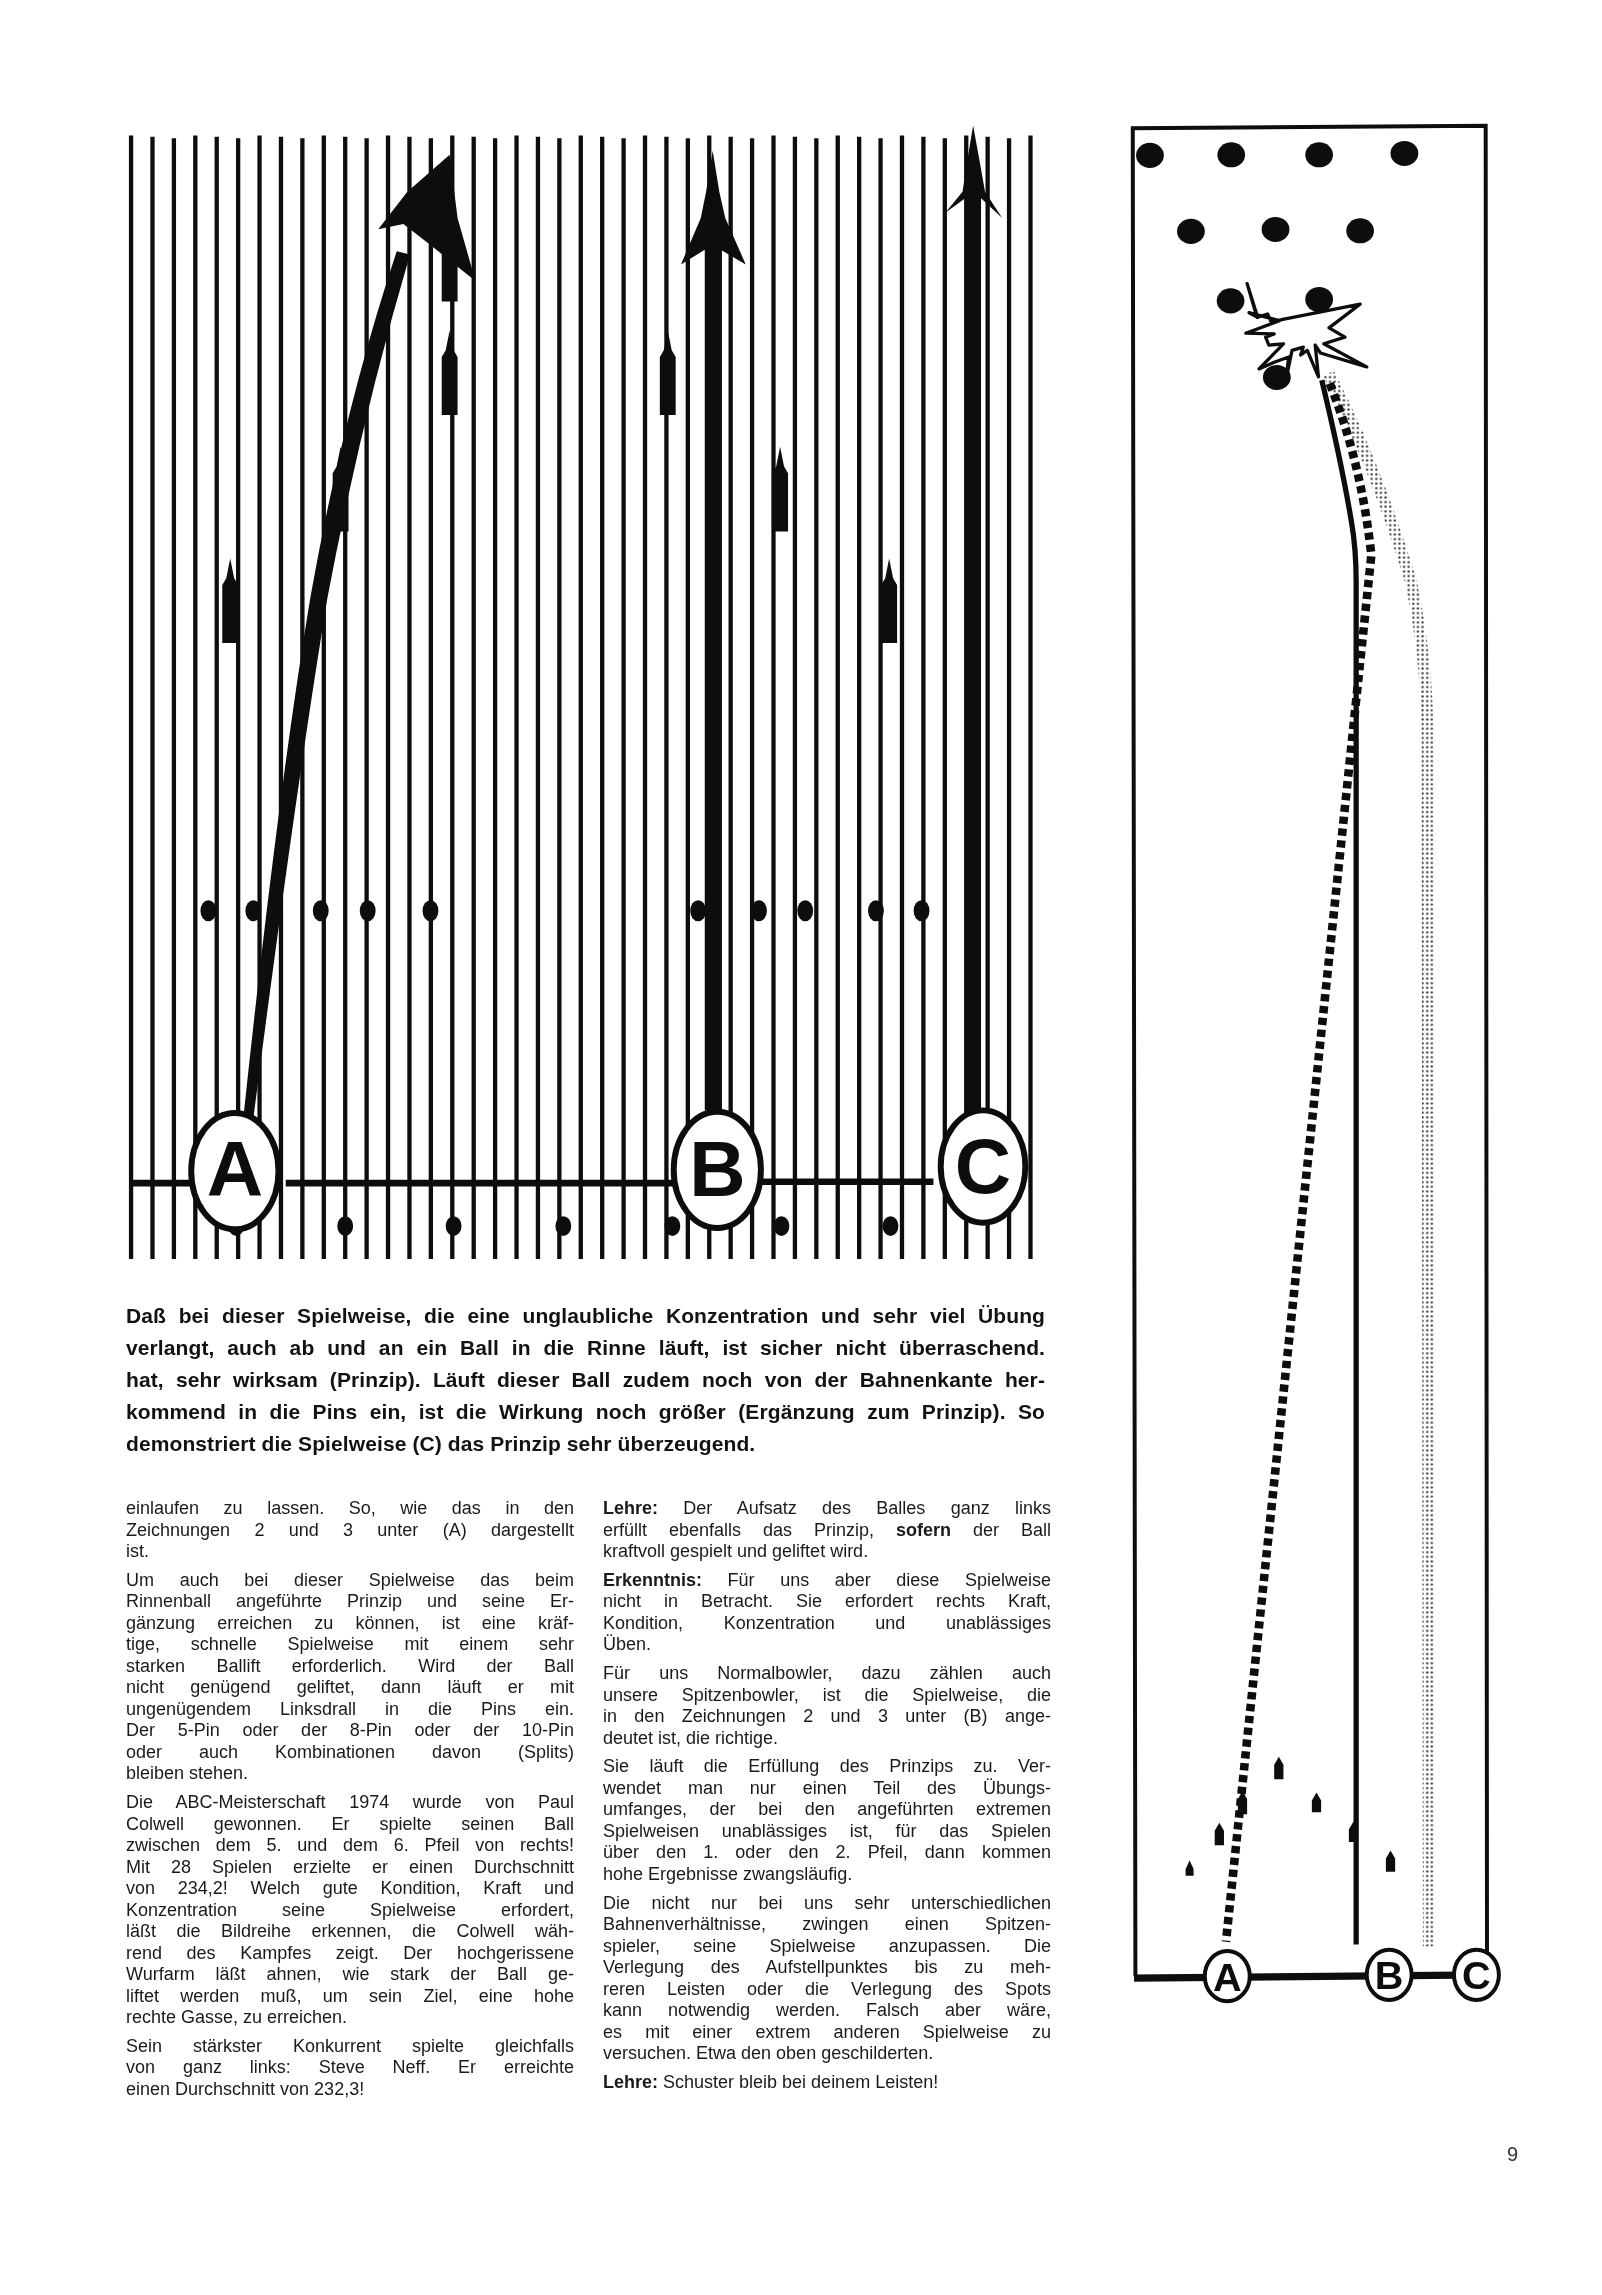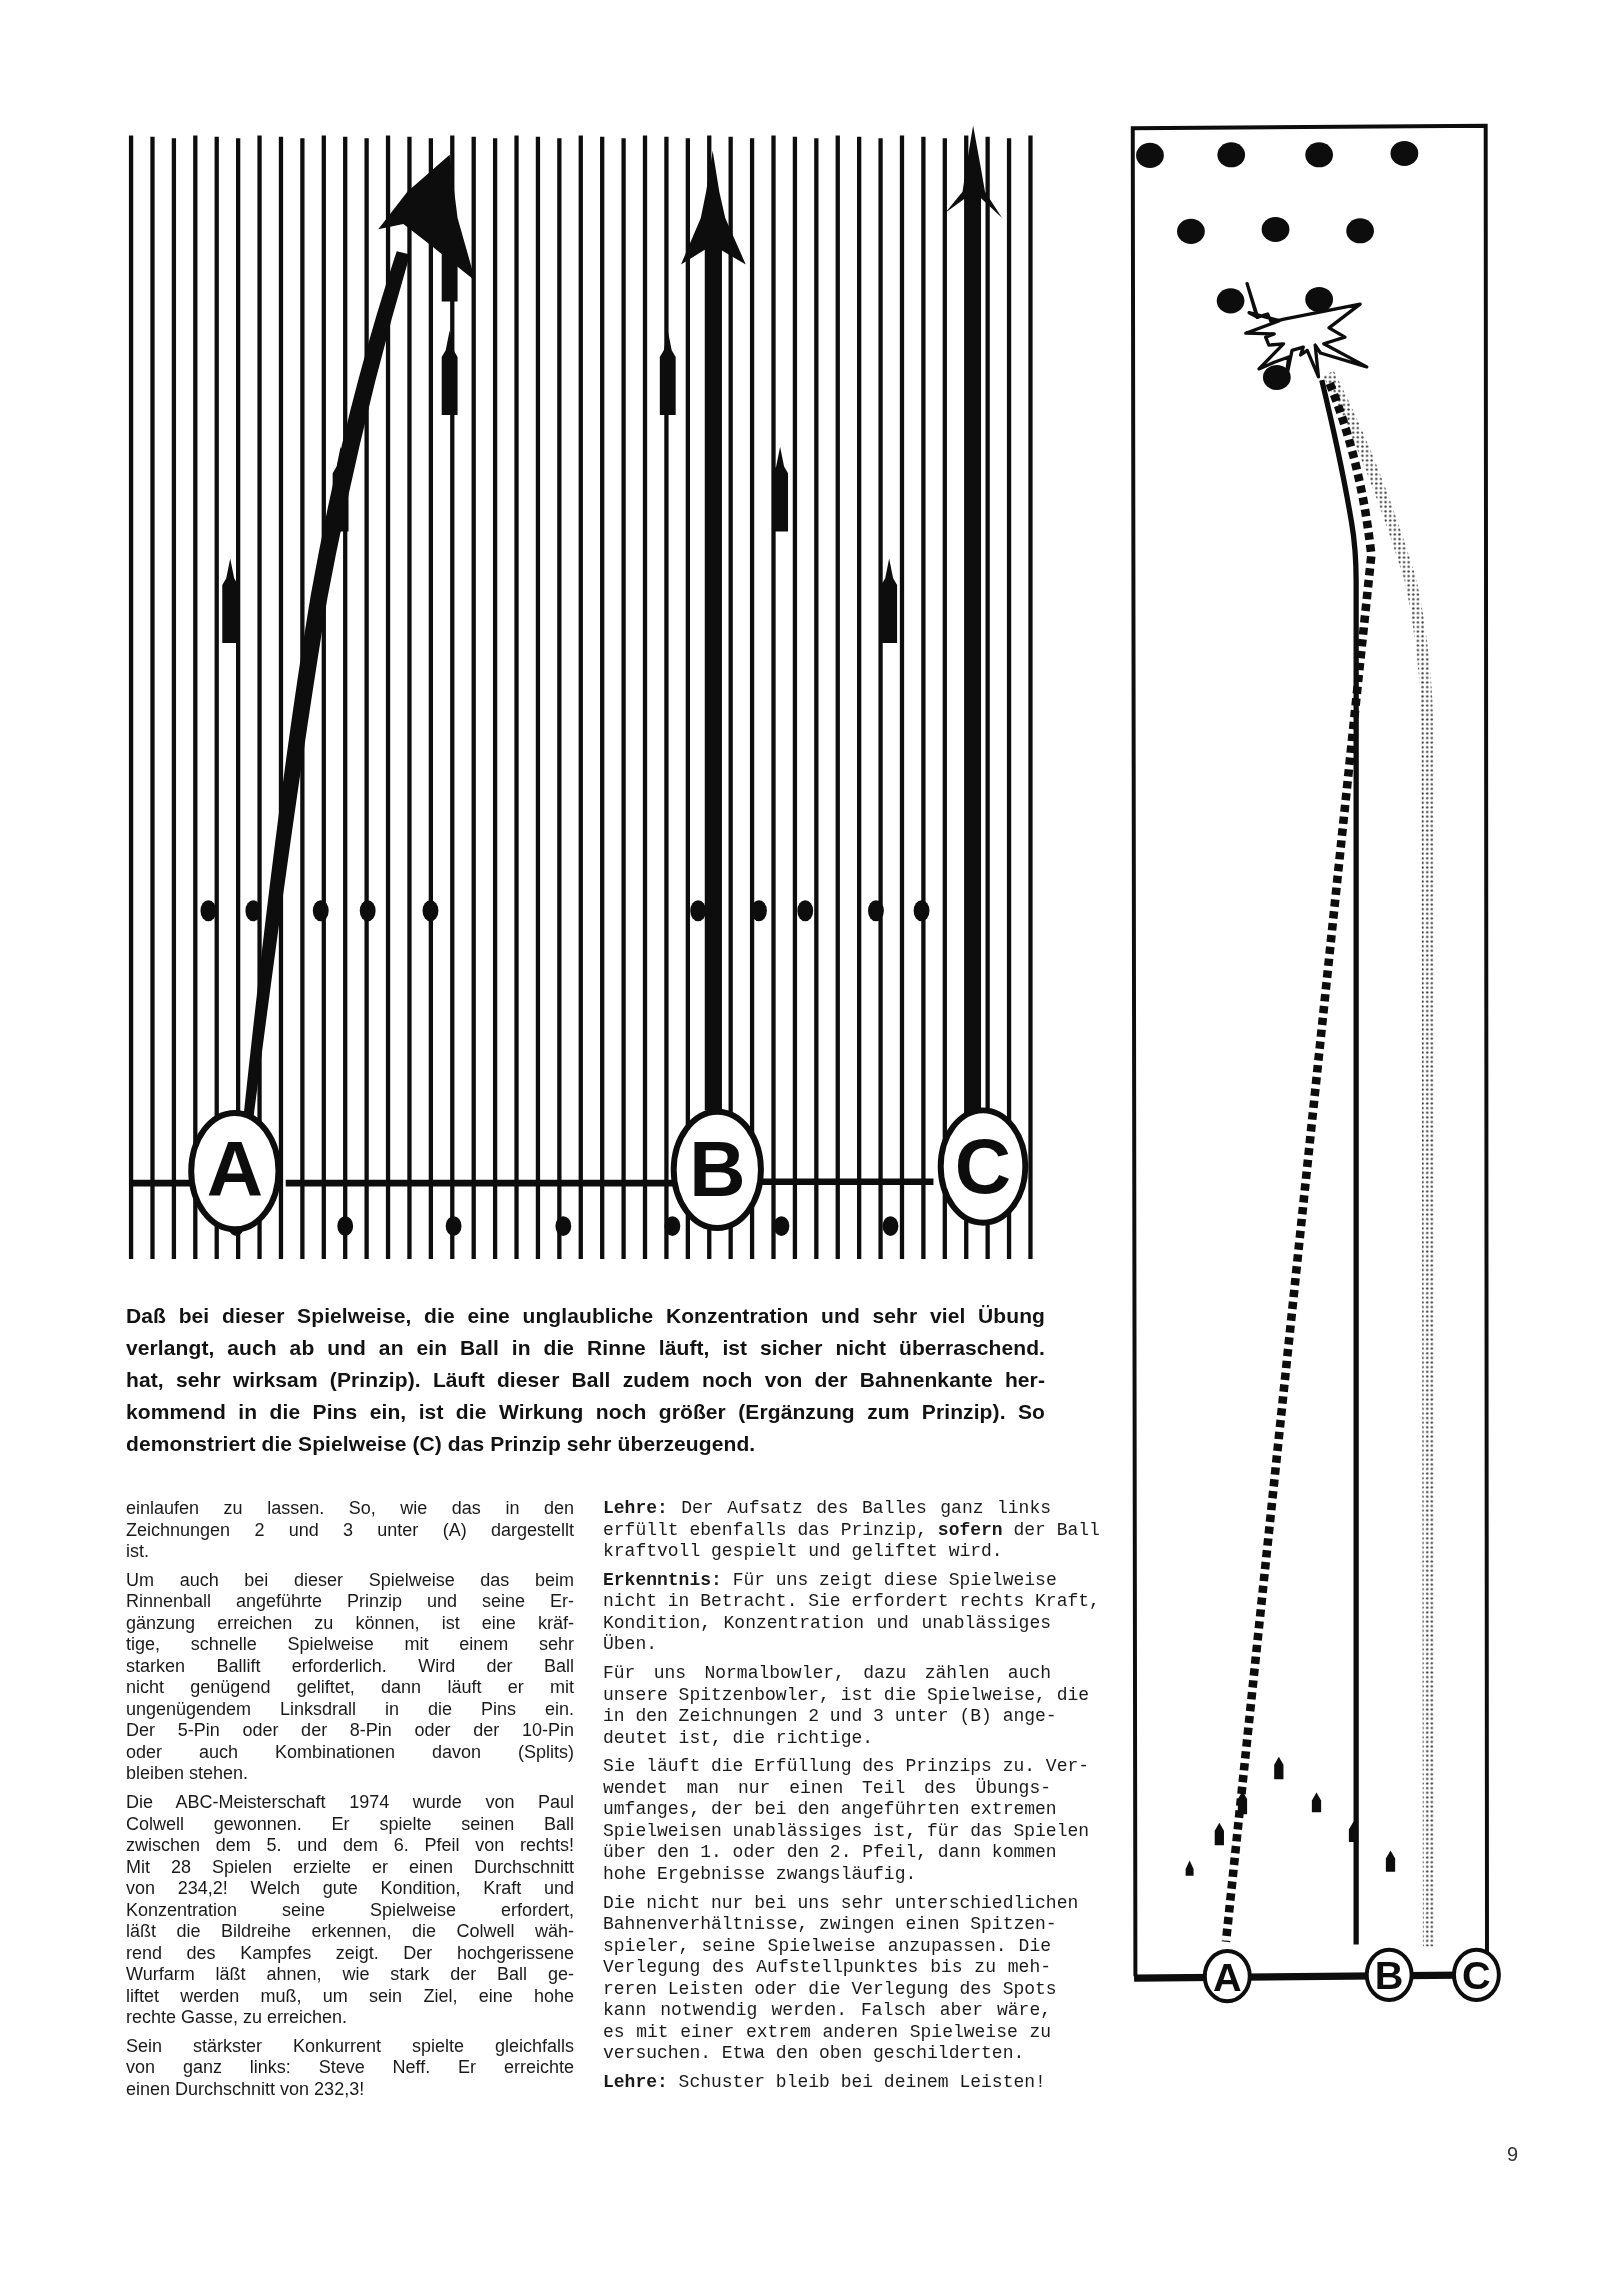--- a/index.html
+++ b/index.html
@@ -15,21 +15,21 @@
     letter-spacing: 0.1px; color: #121212; margin-top: 32px;
   }
   .lead span { display: block; text-align: justify; text-align-last: justify; white-space: nowrap; }
   .lead span.last { text-align-last: left; }
   .col {
     position: absolute; top: 1498px; width: 448px;
     font-family: "Liberation Sans", sans-serif; font-size: 18px; line-height: 21.5px;
     color: #1a1a1a;
   }
   .col-left { left: 126px; }
-  .col-right { left: 603px; font-family: Liberation Mono, monospace; }
+  .col-right { left: 603px; }
   .col p { margin: 0 0 7.3px 0; }
   .col .ln { display: block; text-align: justify; text-align-last: justify; white-space: nowrap; }
   .col .ln.end { text-align-last: left; }
   .col b { font-weight: bold; }
   .page-number {
     position: absolute; left: 1507px; top: 2143px; font-size: 20px;
     font-family: "Liberation Sans", sans-serif; color: #333;
   }
 </style>
 </head>
@@ -249,21 +249,21 @@
       <span class="ln end"><span>einen Durchschnitt von 232,3!</span></span>
     </p>
   </div>
 <div class="col col-right" id="col-right">
     <p>
       <span class="ln"><b>Lehre:</b><span> Der Aufsatz des Balles ganz links</span></span>
       <span class="ln"><span>erfüllt ebenfalls das Prinzip, </span><b>sofern</b><span> der Ball</span></span>
       <span class="ln end"><span>kraftvoll gespielt und geliftet wird.</span></span>
     </p>
     <p>
-      <span class="ln"><b>Erkenntnis:</b><span> Für uns zeigt diese Spielweise</span></span>
+      <span class="ln"><b>Erkenntnis:</b><span> Für uns aber diese Spielweise</span></span>
       <span class="ln"><span>nicht in Betracht. Sie erfordert rechts Kraft,</span></span>
       <span class="ln"><span>Kondition, Konzentration und unablässiges</span></span>
       <span class="ln end"><span>Üben.</span></span>
     </p>
     <p>
       <span class="ln"><span>Für uns Normalbowler, dazu zählen auch</span></span>
       <span class="ln"><span>unsere Spitzenbowler, ist die Spielweise, die</span></span>
       <span class="ln"><span>in den Zeichnungen 2 und 3 unter (B) ange-</span></span>
       <span class="ln end"><span>deutet ist, die richtige.</span></span>
     </p>

